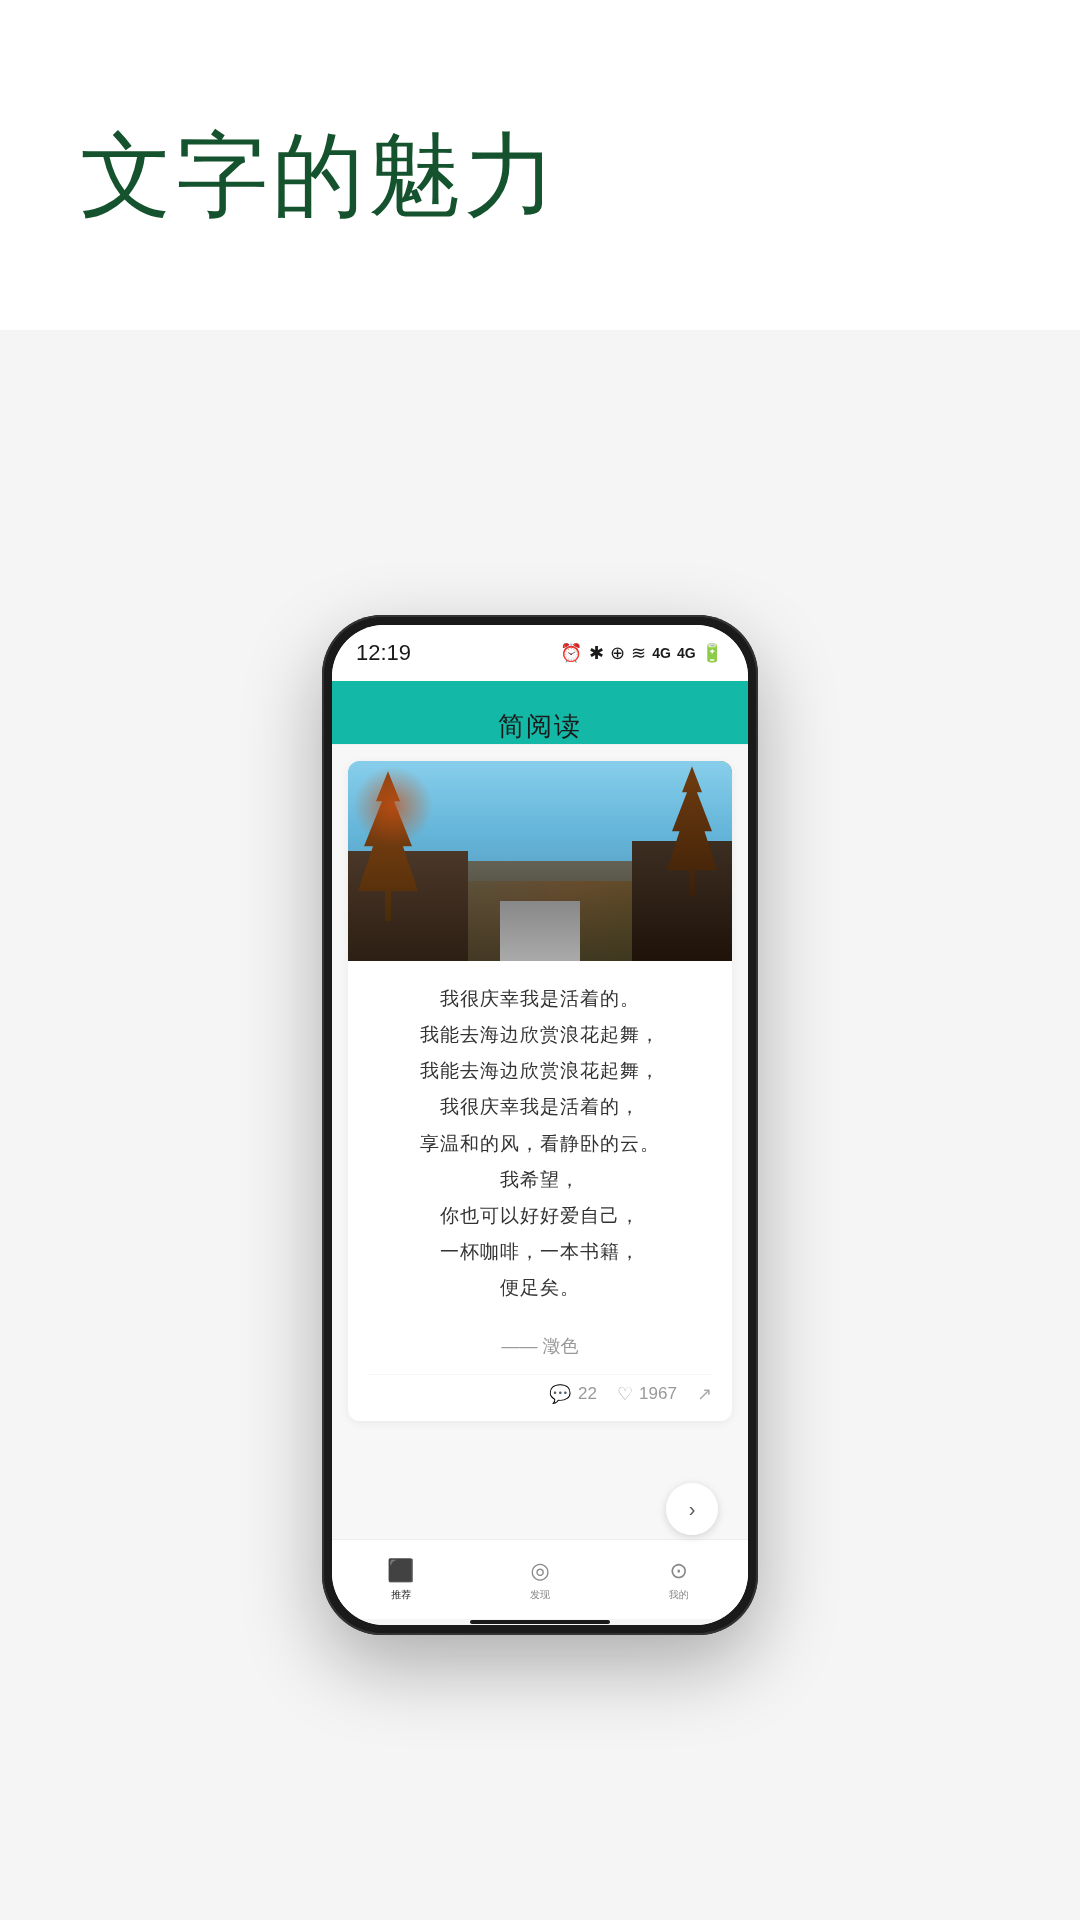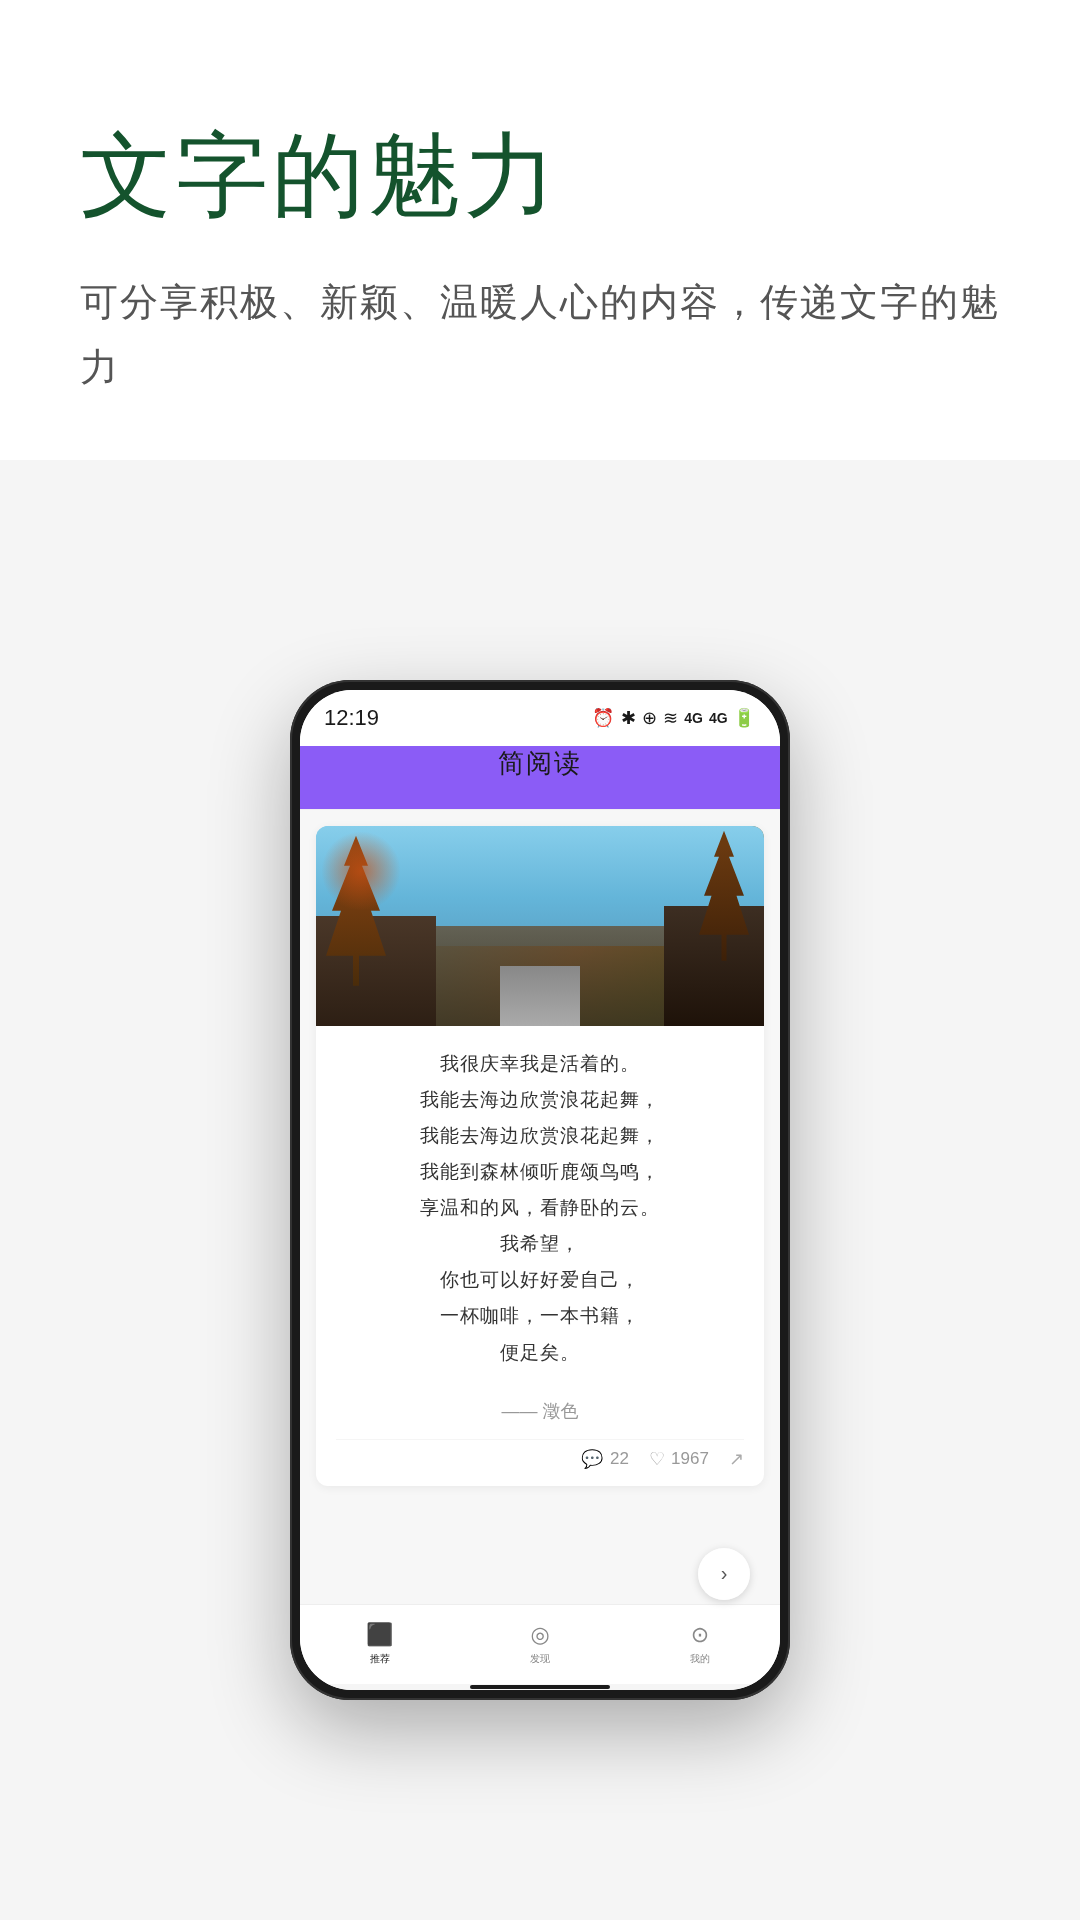--- a/index.html
+++ b/index.html
@@ -50,21 +50,21 @@
     .phone-container {
       flex: 1;
       display: flex;
       align-items: center;
       justify-content: center;
       background: #f5f5f5;
       padding: 60px 80px;
     }
 
     .phone-mockup {
-      width: 500px;
+      width: 436px;
       height: 1020px;
       background: #1a1a1a;
       border-radius: 60px;
       position: relative;
       box-shadow: 0 30px 80px rgba(0,0,0,0.3), inset 0 0 0 2px #333;
       overflow: hidden;
     }
 
     
     .phone-mockup::before {
@@ -126,23 +126,23 @@
     }
 
     .status-icon {
       font-size: 18px;
       color: #1a1a1a;
     }
 
     
     .app-header {
       height: 64px;
-      background: #8b5cf6;
-      display: flex;
-      align-items: flex-start;
+      background: #14b8a6;
+      display: flex;
+      align-items: flex-end;
       justify-content: center;
       border-bottom: 1px solid #f0f0f0;
       flex-shrink: 0;
     }
 
     .app-title {
       font-size: 26px;
       font-weight: 500;
       color: #1a1a1a;
       letter-spacing: 2px;
@@ -366,21 +366,20 @@
       border-radius: 2px;
     }
   </style>
 </head>
 <body>
 
 <div class="page-content">
 
   <div class="hero-section">
     <h1 class="hero-title">文字的魅力</h1>
-    <p class="hero-subtitle">可分享积极、新颖、温暖人心的内容，传递文字的魅力</p>
   </div>
 
   <div class="phone-container">
     <div class="phone-mockup">
 
       <div class="phone-screen">
 
         <div class="status-bar">
           <span class="status-time">12:19</span>
           <div class="status-icons">
@@ -409,21 +408,21 @@
               <div class="tree-right"></div>
               <div class="leaves-overlay"></div>
               <div class="road"></div>
             </div>
 
             <div class="article-body">
               <div class="article-text">
                 <span>我很庆幸我是活着的。</span><br>
                 <span>我能去海边欣赏浪花起舞，</span><br>
                 <span>我能去海边欣赏浪花起舞，</span><br>
-                <span>我能到森林倾听鹿颂鸟鸣，</span><br>
+                <span>我很庆幸我是活着的，</span><br>
                 <span>享温和的风，看静卧的云。</span><br>
                 <span>我希望，</span><br>
                 <span>你也可以好好爱自己，</span><br>
                 <span>一杯咖啡，一本书籍，</span><br>
                 <span>便足矣。</span>
               </div>
 
               <div class="article-author">—— 澂色</div>
 
               <div class="article-footer">

